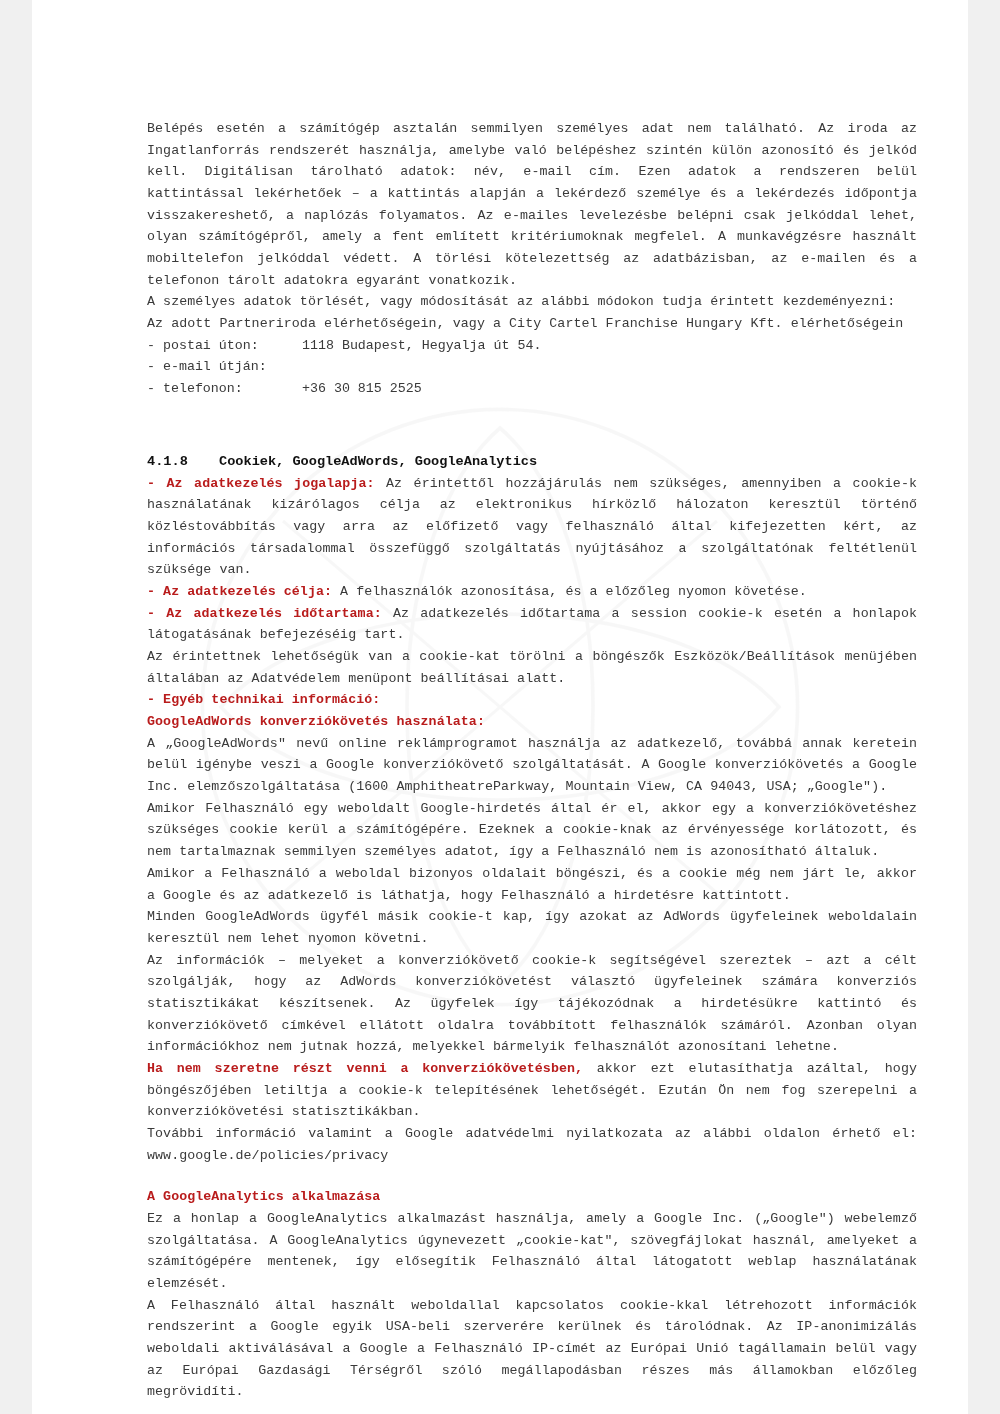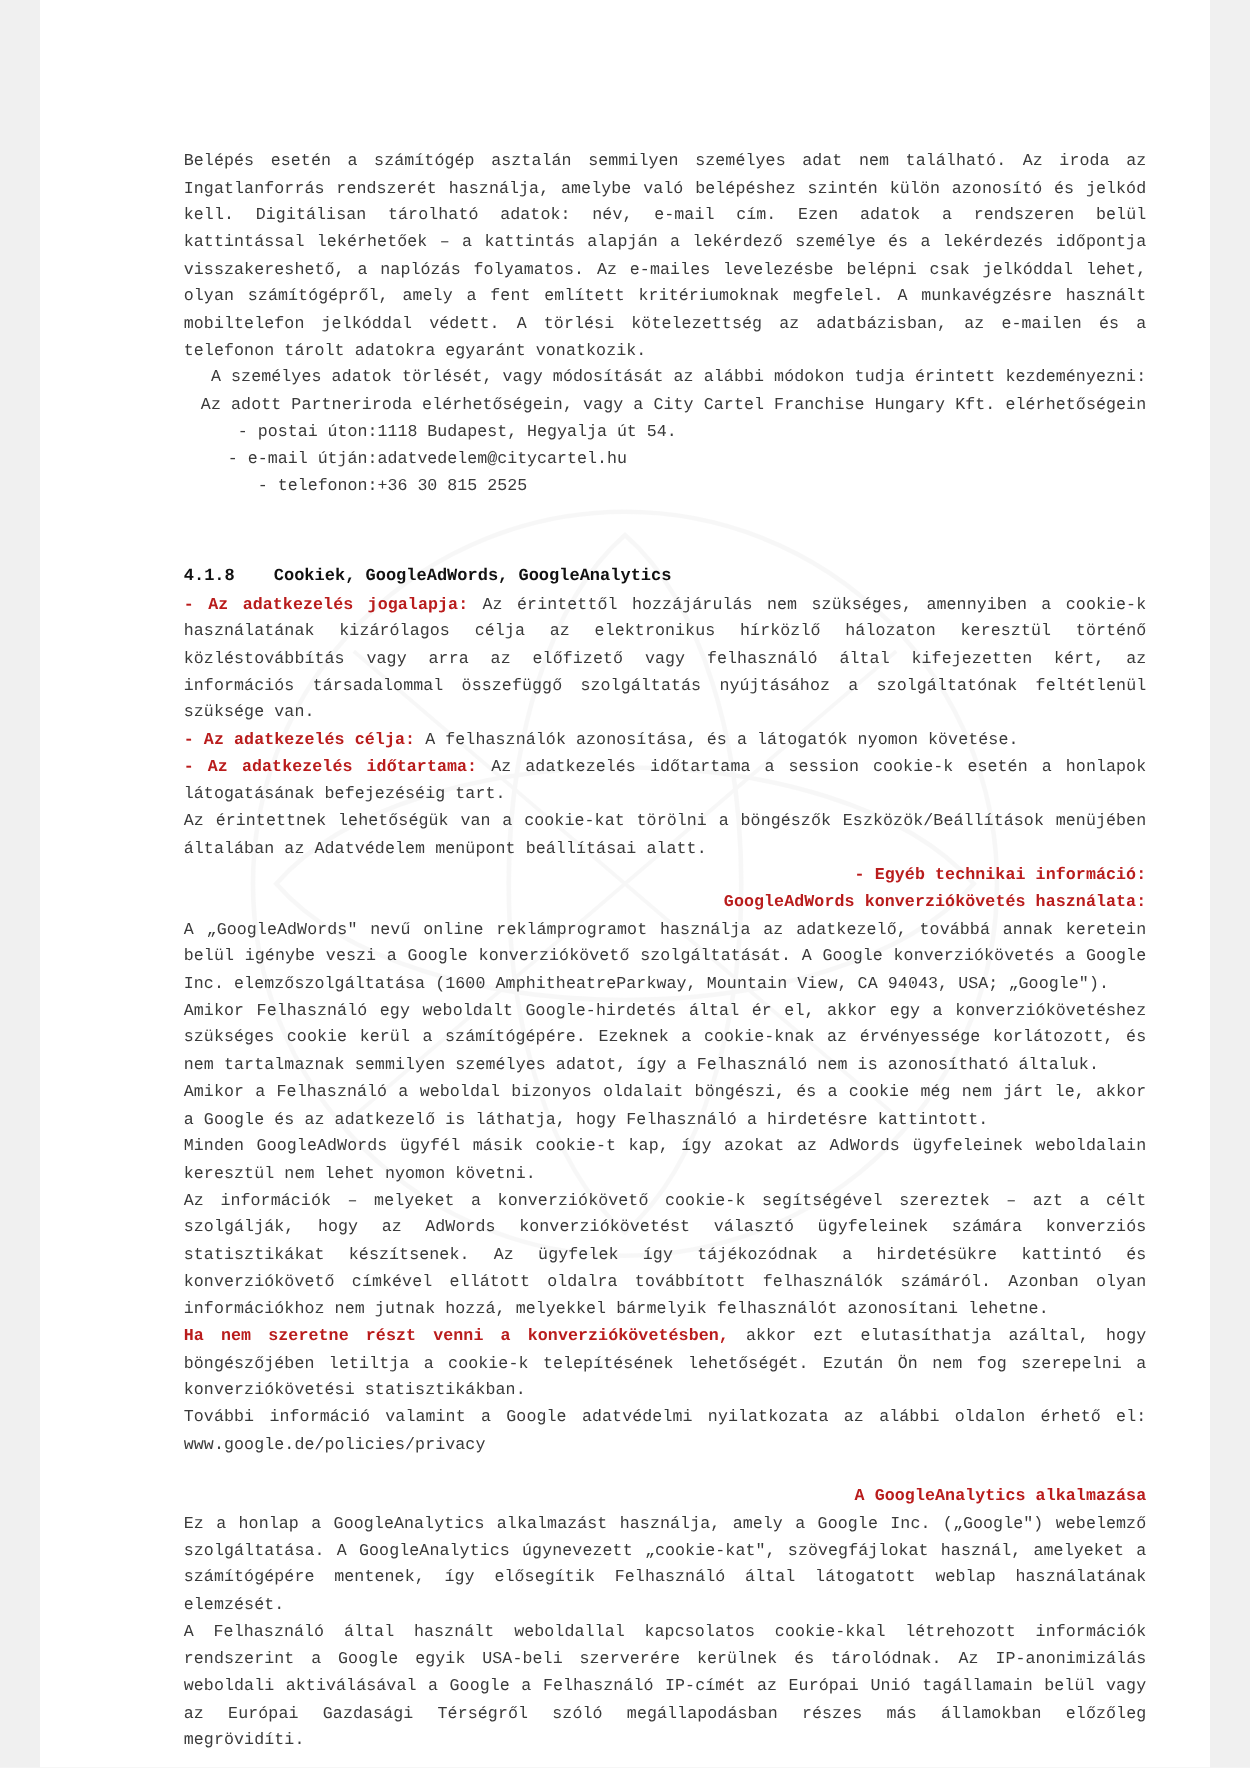--- a/index.html
+++ b/index.html
@@ -37,21 +37,21 @@
     z-index: 1;
   }
   p {
     margin: 0;
     font-size: 13.3px;
     line-height: 1.63;
     text-align: justify;
     color: #3a3a3a;
     letter-spacing: 0.005em;
   }
-  p.nojust { text-align: right; }
+  p.nojust { text-align: left; }
   .bold { font-weight: bold; color: #b91c1c; }
   .spacer-md { height: 20px; }
   .spacer-lg { height: 27px; }
 
   
   .heading {
     display: flex;
     align-items: baseline;
     gap: 0;
     font-weight: bold;
@@ -62,21 +62,21 @@
   .heading .num { width: 72px; flex: none; margin-top: 12px; }
   .heading .txt { flex: 1; margin-top: 27px; }
 
   
   .kv {
     display: flex;
     font-size: 13.3px;
     line-height: 1.63;
     color: #3a3a3a;
   }
-  .kv .k { width: 155px; flex: none; text-align: right; }
+  .kv .k { width: 155px; flex: none; }
   .kv .v { flex: 1; }
 
   .pagenum {
     position: absolute;
     left: 0;
     right: 0;
     top: 1346px;
     text-align: center;
     font-size: 11.5px;
     color: #555555;
@@ -102,38 +102,37 @@
     <p class="nojust">A személyes adatok törlését, vagy módosítását az alábbi módokon tudja érintett kezdeményezni:</p>
 
     <p class="nojust">Az adott Partneriroda elérhetőségein, vagy a City Cartel Franchise Hungary Kft. elérhetőségein</p>
 
     <div class="kv">
       <span class="k">- postai úton:</span>
       <span class="v">1118 Budapest, Hegyalja út 54.</span>
     </div>
     <div class="kv">
       <span class="k">- e-mail útján:</span>
-      <span class="v">adatvedelem@citycartel.hu</span>
     </div>
     <div class="kv">
       <span class="k">- telefonon:</span>
       <span class="v">+36 30 815 2525</span>
     </div>
 
     <div class="spacer-lg"></div>
 
     <div class="heading">
       <span class="num">4.1.8</span>
       <span class="txt">Cookiek, GoogleAdWords, GoogleAnalytics</span>
     </div>
 
     <p><span class="bold">- Az adatkezelés jogalapja:</span><span> Az érintettől hozzájárulás nem szükséges, amennyiben a cookie-k használatának kizárólagos célja az elektronikus hírközlő hálozaton keresztül történő közléstovábbítás vagy arra az előfizető vagy felhasználó által kifejezetten kért, az információs társadalommal összefüggő szolgáltatás nyújtásához a szolgáltatónak feltétlenül szüksége van.</span></p>
 
 
-    <p><span class="bold">- Az adatkezelés célja:</span><span> A felhasználók azonosítása, és a látogatók nyomon követése.</span></p>
+    <p><span class="bold">- Az adatkezelés célja:</span><span> A felhasználók azonosítása, és a előzőleg nyomon követése.</span></p>
 
     <p><span class="bold">- Az adatkezelés időtartama:</span><span> Az adatkezelés időtartama a session cookie-k esetén a honlapok látogatásának befejezéséig tart.</span></p>
 
 
     <p>Az érintettnek lehetőségük van a cookie-kat törölni a böngészők Eszközök/Beállítások menüjében általában az Adatvédelem menüpont beállításai alatt.</p>
 
     <p class="nojust bold">- Egyéb technikai információ:</p>
 
     <p class="nojust bold">GoogleAdWords konverziókövetés használata:</p>
 

